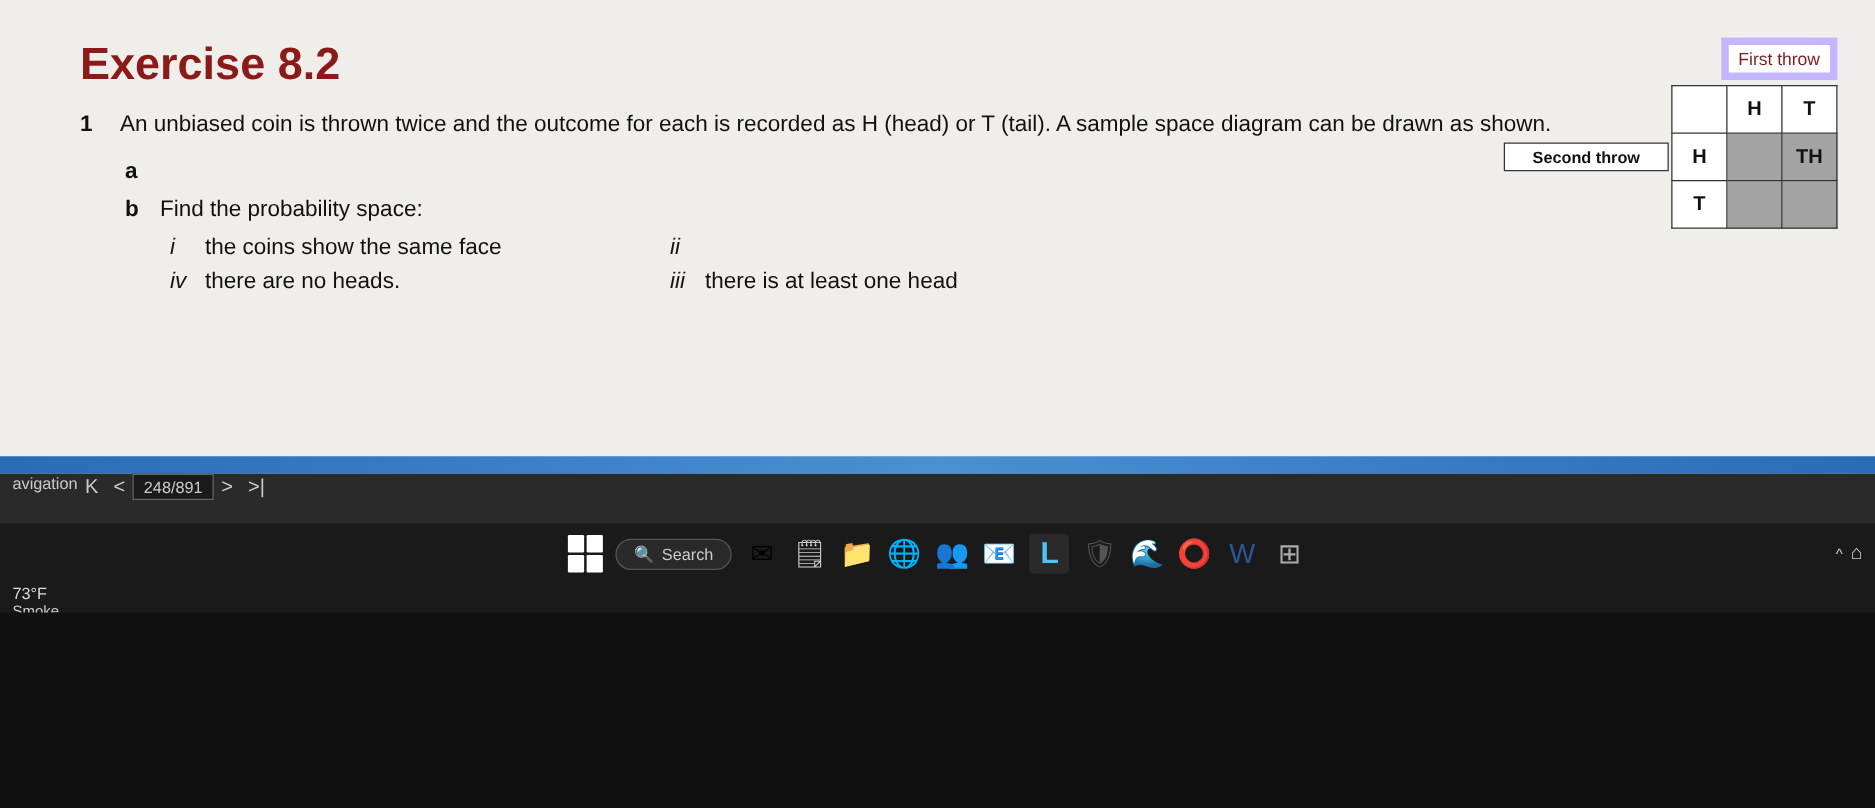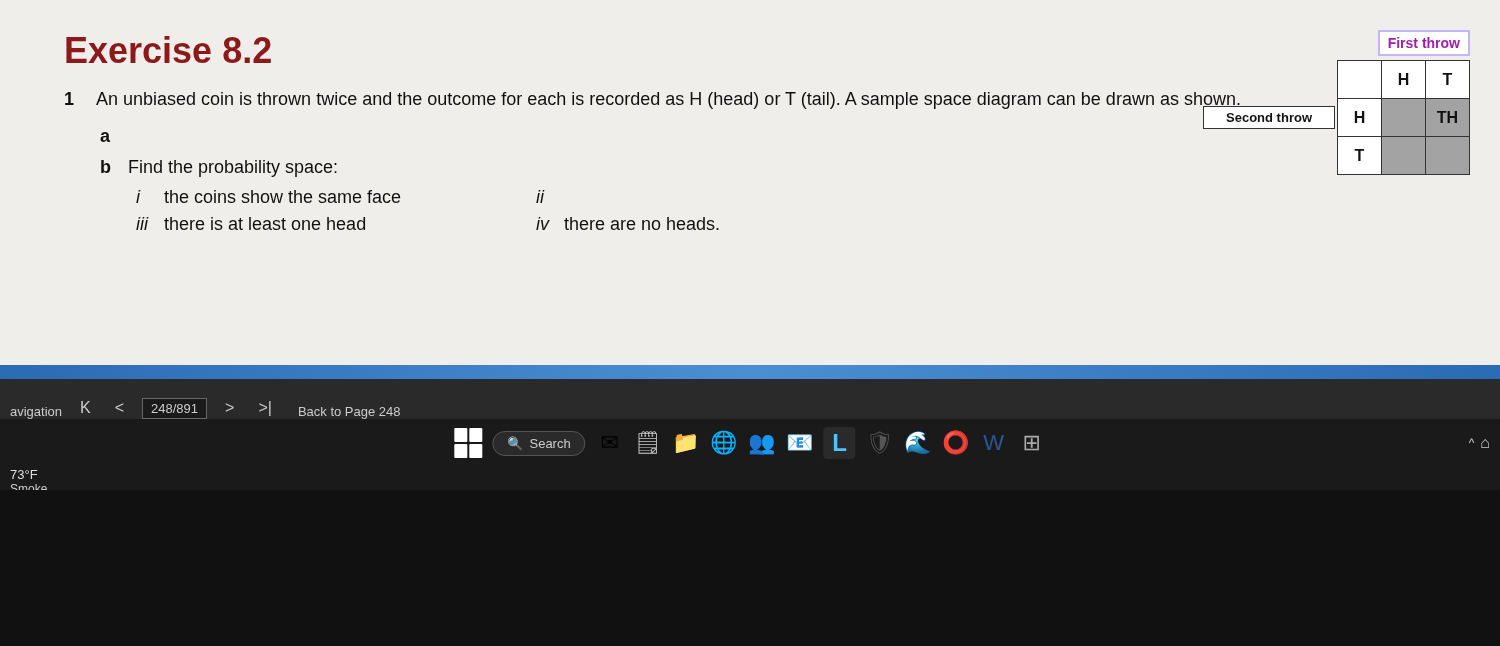--- a/index.html
+++ b/index.html
@@ -86,23 +86,23 @@
       position: absolute;
       top: 30px;
       right: 30px;
       display: flex;
       flex-direction: column;
       align-items: flex-end;
     }
 
     .first-throw-label {
       font-size: 14px;
-      font-weight: bold;
-      color: #a21caf;
-      border: 2px solid #c4b5fd;
+      font-weight: normal;
+      color: #7f1d1d;
+      border: 6px solid #c4b5fd;
       padding: 3px 8px;
       margin-bottom: 4px;
       background: white;
     }
 
     .table-wrapper {
       display: flex;
       align-items: flex-start;
     }
 
@@ -157,23 +157,23 @@
 
     
     .nav-bar {
       position: absolute;
       top: 379px;
       left: 0;
       width: 1500px;
       height: 40px;
       background: #2a2a2a;
       display: flex;
-      align-items: flex-end;
+      align-items: flex-start;
       padding: 0 10px;
-      gap: 12px;
+      gap: 0;
     }
 
     .nav-text {
       color: #ccc;
       font-size: 13px;
     }
 
     .nav-btn {
       color: #ccc;
       font-size: 16px;
@@ -333,26 +333,26 @@
           <div class="sub-item">
             <span class="sub-label">i</span>
             <span>the coins show the same face</span>
           </div>
           <div class="sub-item">
             <span class="sub-label">ii</span>
           </div>
         </div>
         <div class="sub-item-row">
           <div class="sub-item">
+            <span class="sub-label">iv</span>
+            <span>there are no heads.</span>
+          </div>
+          <div class="sub-item">
             <span class="sub-label">iii</span>
             <span>there is at least one head</span>
-          </div>
-          <div class="sub-item">
-            <span class="sub-label">iv</span>
-            <span>there are no heads.</span>
           </div>
         </div>
       </div>
     </div>
   </div>
 </div>
 
 <div class="diagram-container">
   <div class="first-throw-label">First throw</div>
   <div class="table-wrapper">

